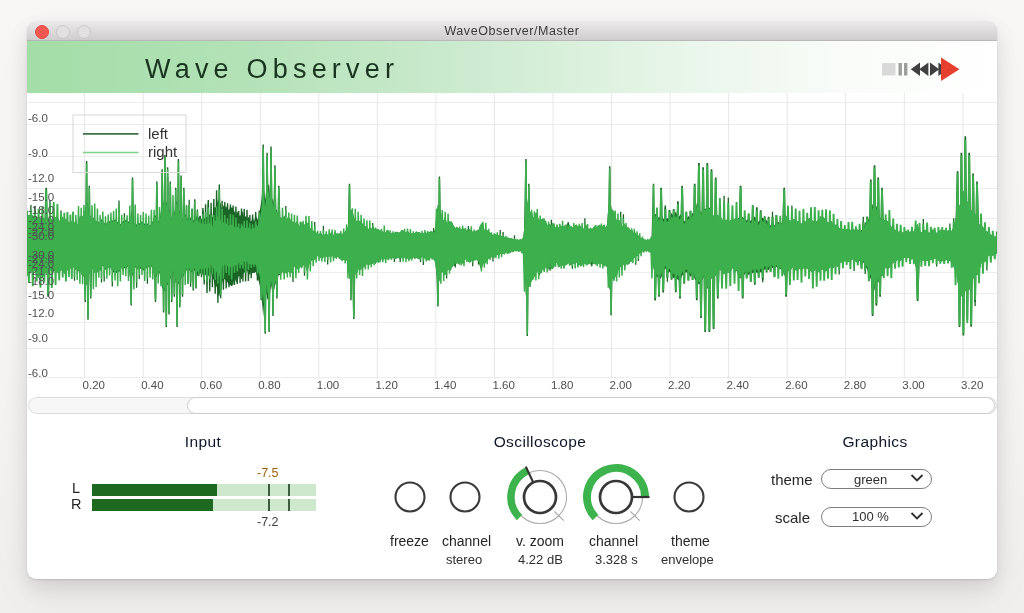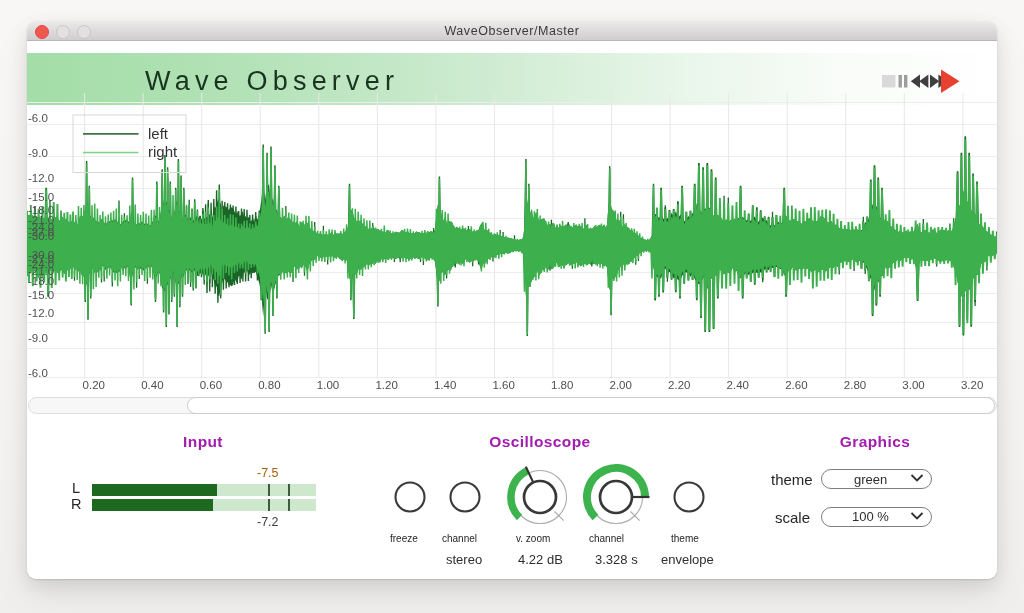--- a/index.html
+++ b/index.html
@@ -7,25 +7,25 @@
        font-family:"Liberation Sans",sans-serif;}
   .win{position:absolute;left:27px;top:21px;width:970px;height:558px;background:#fff;
        border-radius:9px;box-shadow:0 1px 2px rgba(0,0,0,.13),0 8px 20px rgba(0,0,0,.10),0 18px 42px rgba(0,0,0,.055);}
   .tbar{position:absolute;left:0;top:0;width:100%;height:20px;border-radius:9px 9px 0 0;
        background:linear-gradient(180deg,#eceaea 0%,#dcdada 55%,#cfcdcd 100%);
        border-bottom:1px solid #b9b7b7;box-sizing:border-box;}
   .dot{position:absolute;top:4px;width:12px;height:12px;border-radius:50%;}
   .ttext{position:absolute;top:3px;left:0;width:100%;text-align:center;font-size:12.5px;
        font-weight:normal;color:#3b3b3b;letter-spacing:0.55px;}
   .hdr{position:absolute;left:0;top:20px;width:100%;height:52px;
-       background:linear-gradient(90deg,#a3dda7 0%,#b3e2b7 22%,#cdebd0 46%,#e9f6ea 68%,#fafcfa 85%,#fefffe 100%);margin-top:12px;}
+       background:linear-gradient(90deg,#a3dda7 0%,#b3e2b7 22%,#cdebd0 46%,#e9f6ea 68%,#fafcfa 85%,#fefffe 100%);}
   .brand{position:absolute;left:118px;top:13px;font-size:27px;letter-spacing:5.2px;
        color:#1a351f;font-weight:400;}
-  .sect{position:absolute;width:200px;text-align:center;font-size:15.5px;color:#a21caf;letter-spacing:.4px;font-weight:bold;}
-  .lab{position:absolute;font-size:10px;color:#262626;}
+  .sect{position:absolute;width:200px;text-align:center;font-size:15.5px;color:#0f172a;letter-spacing:.4px;}
+  .lab{position:absolute;font-size:14px;color:#262626;}
   .sub{position:absolute;font-size:13px;color:#2e2e2e;}
   .pill{position:absolute;left:794px;width:111px;height:20px;border:1.2px solid #7e7e7e;
        border-radius:11px;background:#fff;box-sizing:border-box;}
 </style></head>
 <body>
 <div class="win">
   <div class="tbar">
     <div class="dot" style="left:8px;background:#f35750;border:.5px solid #dd4b43;"></div>
     <div class="dot" style="left:29px;background:#e2e0e0;border:.5px solid #c9c7c7;"></div>
     <div class="dot" style="left:50px;background:#e2e0e0;border:.5px solid #c9c7c7;"></div>

